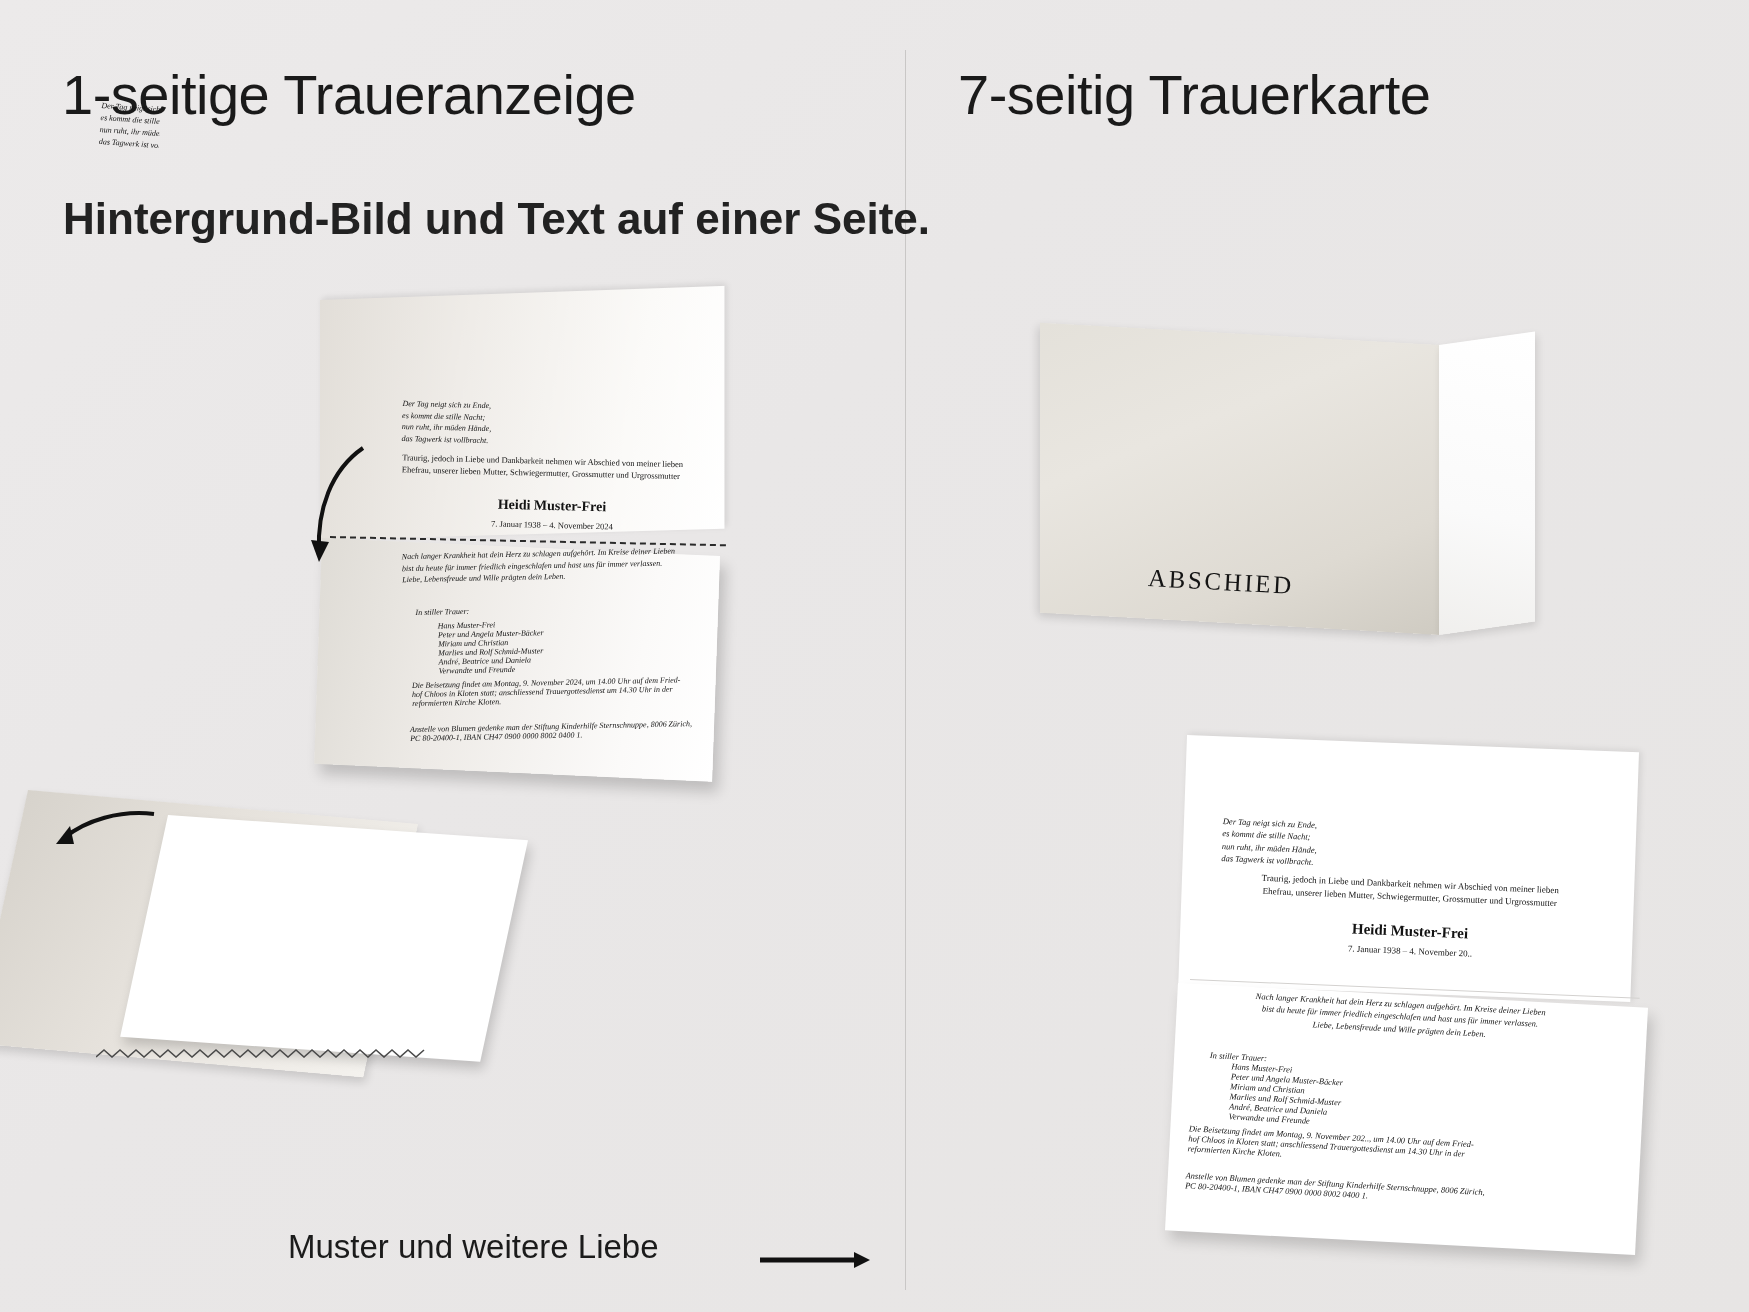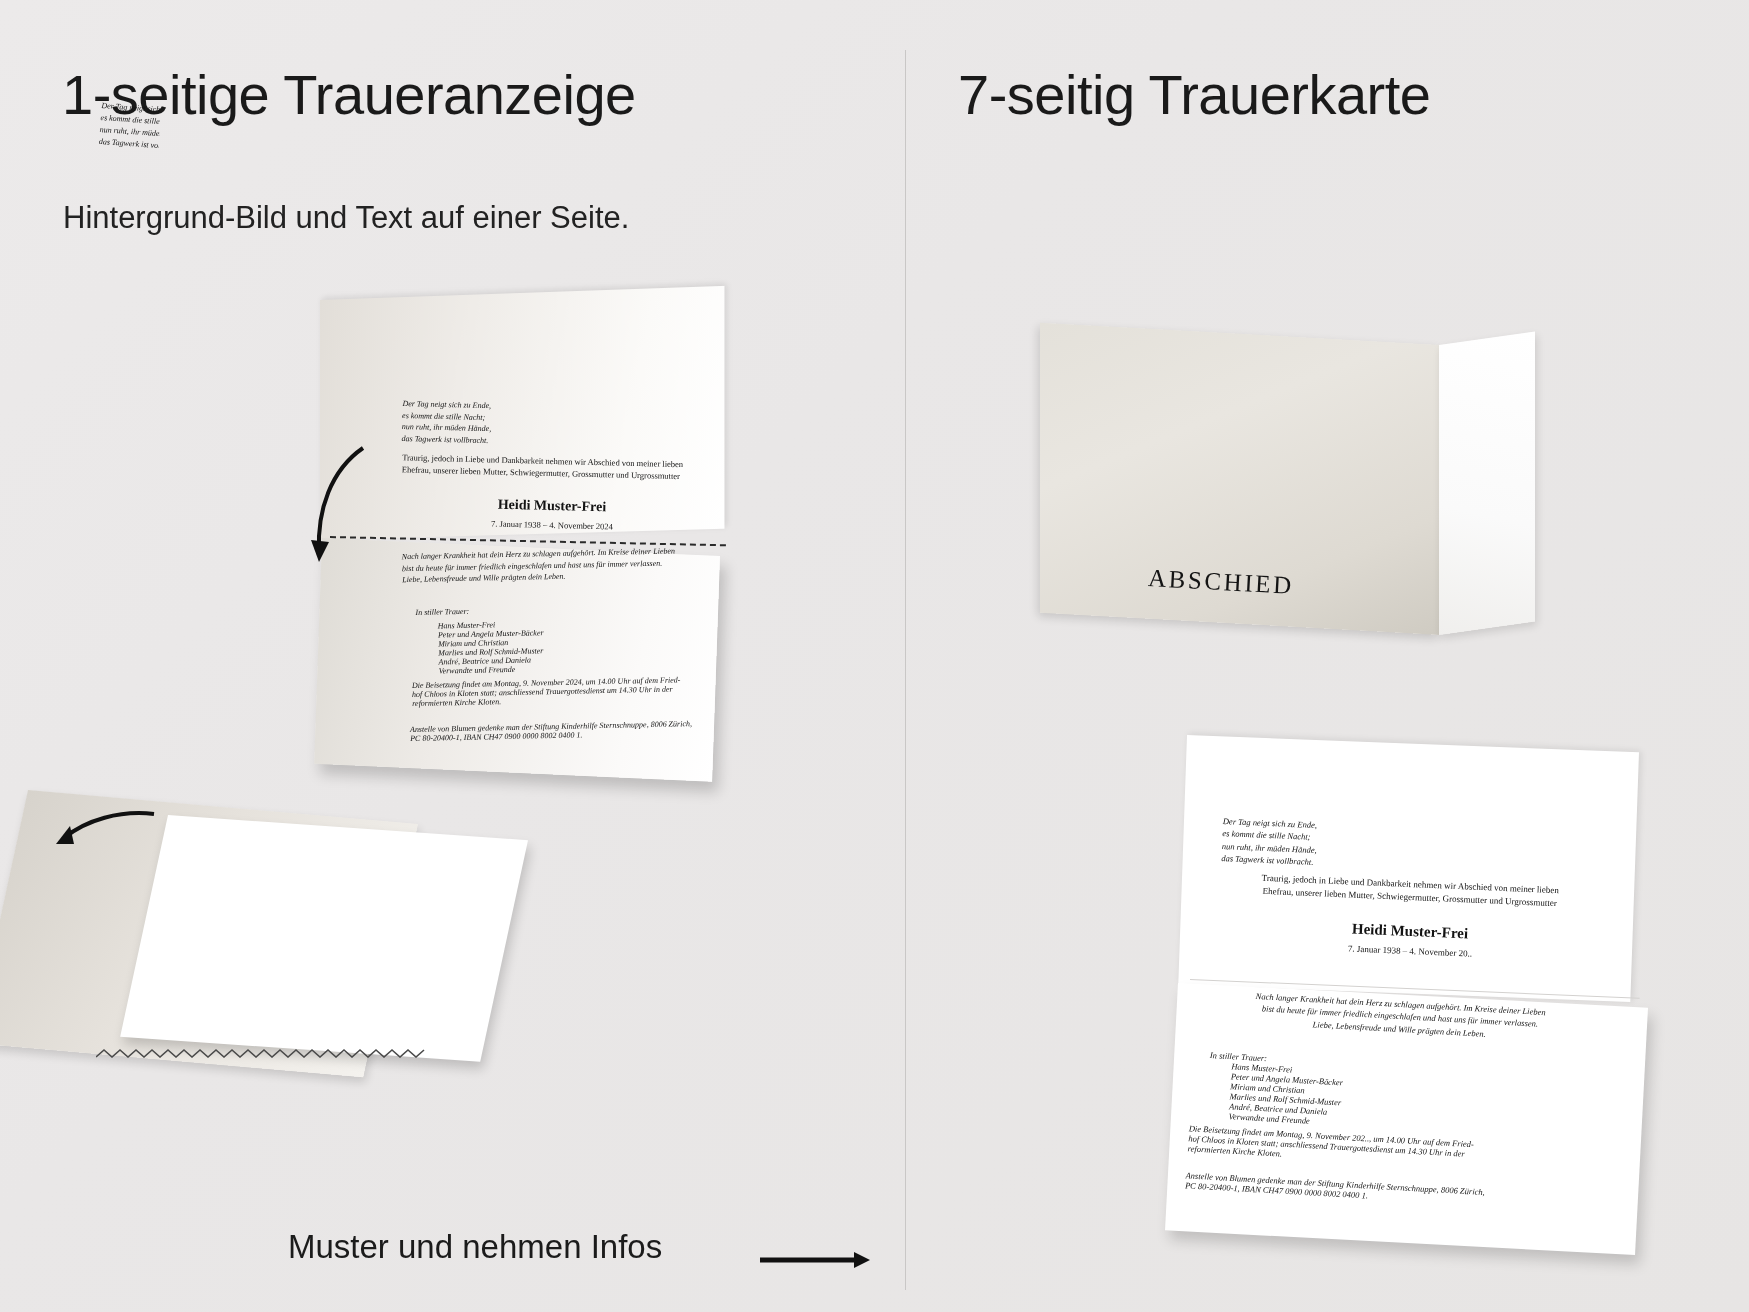--- a/index.html
+++ b/index.html
@@ -36,23 +36,23 @@
     top: 62px;
     font-size: 56px;
     font-weight: 400;
     letter-spacing: -0.5px;
     color: #1a1a1a;
     white-space: nowrap;
   }
   .col-left-sub {
     position: absolute;
     left: 63px;
-    top: 200px;
-    font-size: 31px;
-    font-weight: 400;
+    top: 194px;
+    font-size: 44px;
+    font-weight: 700;
     color: #222;
     white-space: nowrap;
   }
   .col-right-title {
     position: absolute;
     left: 958px;
     top: 62px;
     font-size: 56px;
     font-weight: 400;
     letter-spacing: -0.5px;
@@ -544,19 +544,19 @@
       <div>hof Chloos in Kloten statt; anschliessend Trauergottesdienst um 14.30 Uhr in der</div>
       <div>reformierten Kirche Kloten.</div>
     </div>
 
     <div class="doc-text italic co-blumen nowrap-lines">
       <div>Anstelle von Blumen gedenke man der Stiftung Kinderhilfe Sternschnuppe, 8006 Zürich,</div>
       <div>PC 80-20400-1, IBAN CH47 0900 0000 8002 0400 1.</div>
     </div>
   </div>
 
-  <div class="footer">Muster und nehmen Infos</div>
+  <div class="footer">Muster und weitere Liebe</div>
   <svg class="footer-arrow" viewBox="0 0 110 16">
     <line x1="0" y1="8" x2="94" y2="8" stroke="#111" stroke-width="5"></line>
     <path d="M94 0 L110 8 L94 16 Z" fill="#111"></path>
   </svg>
 
 </div>
 
 </body></html>

